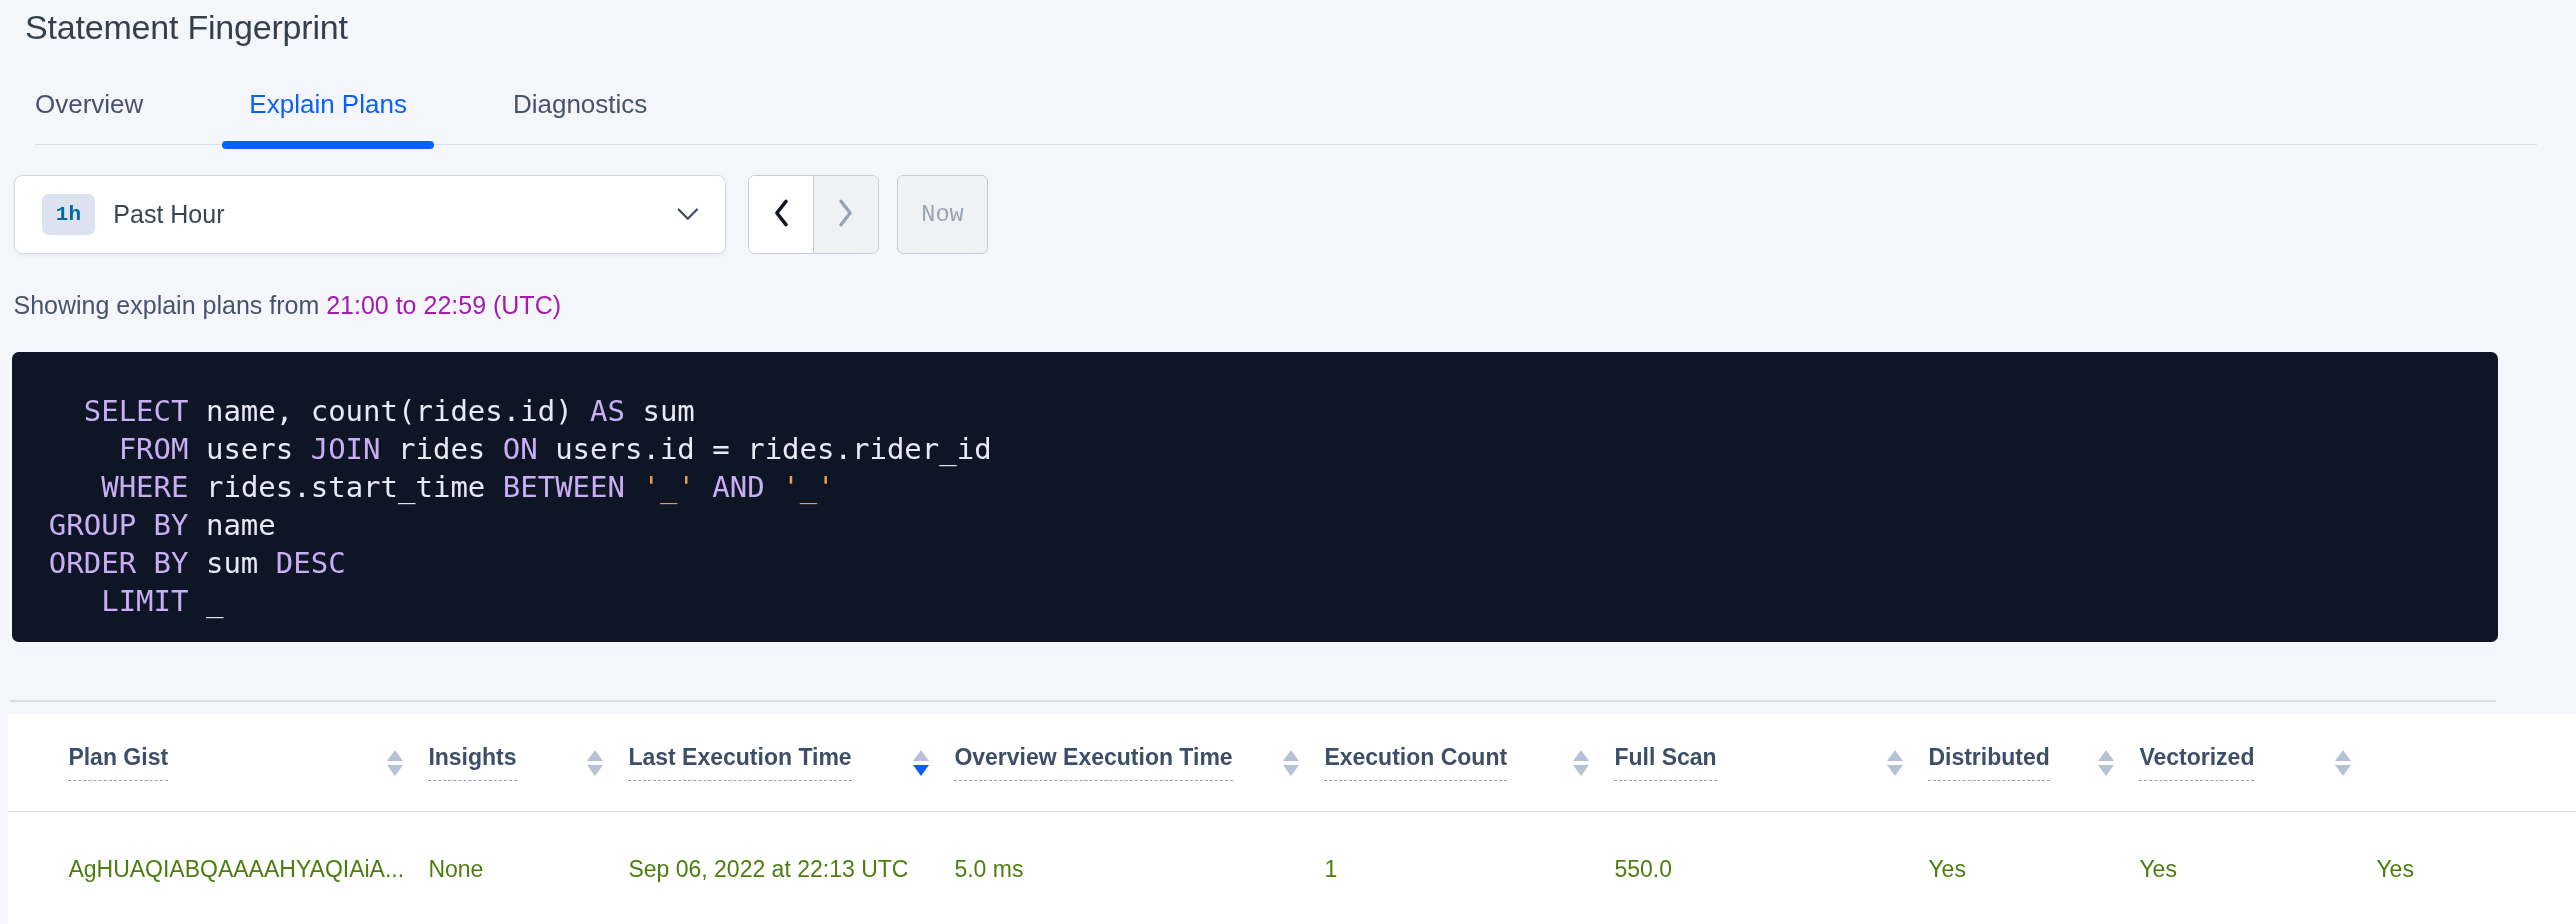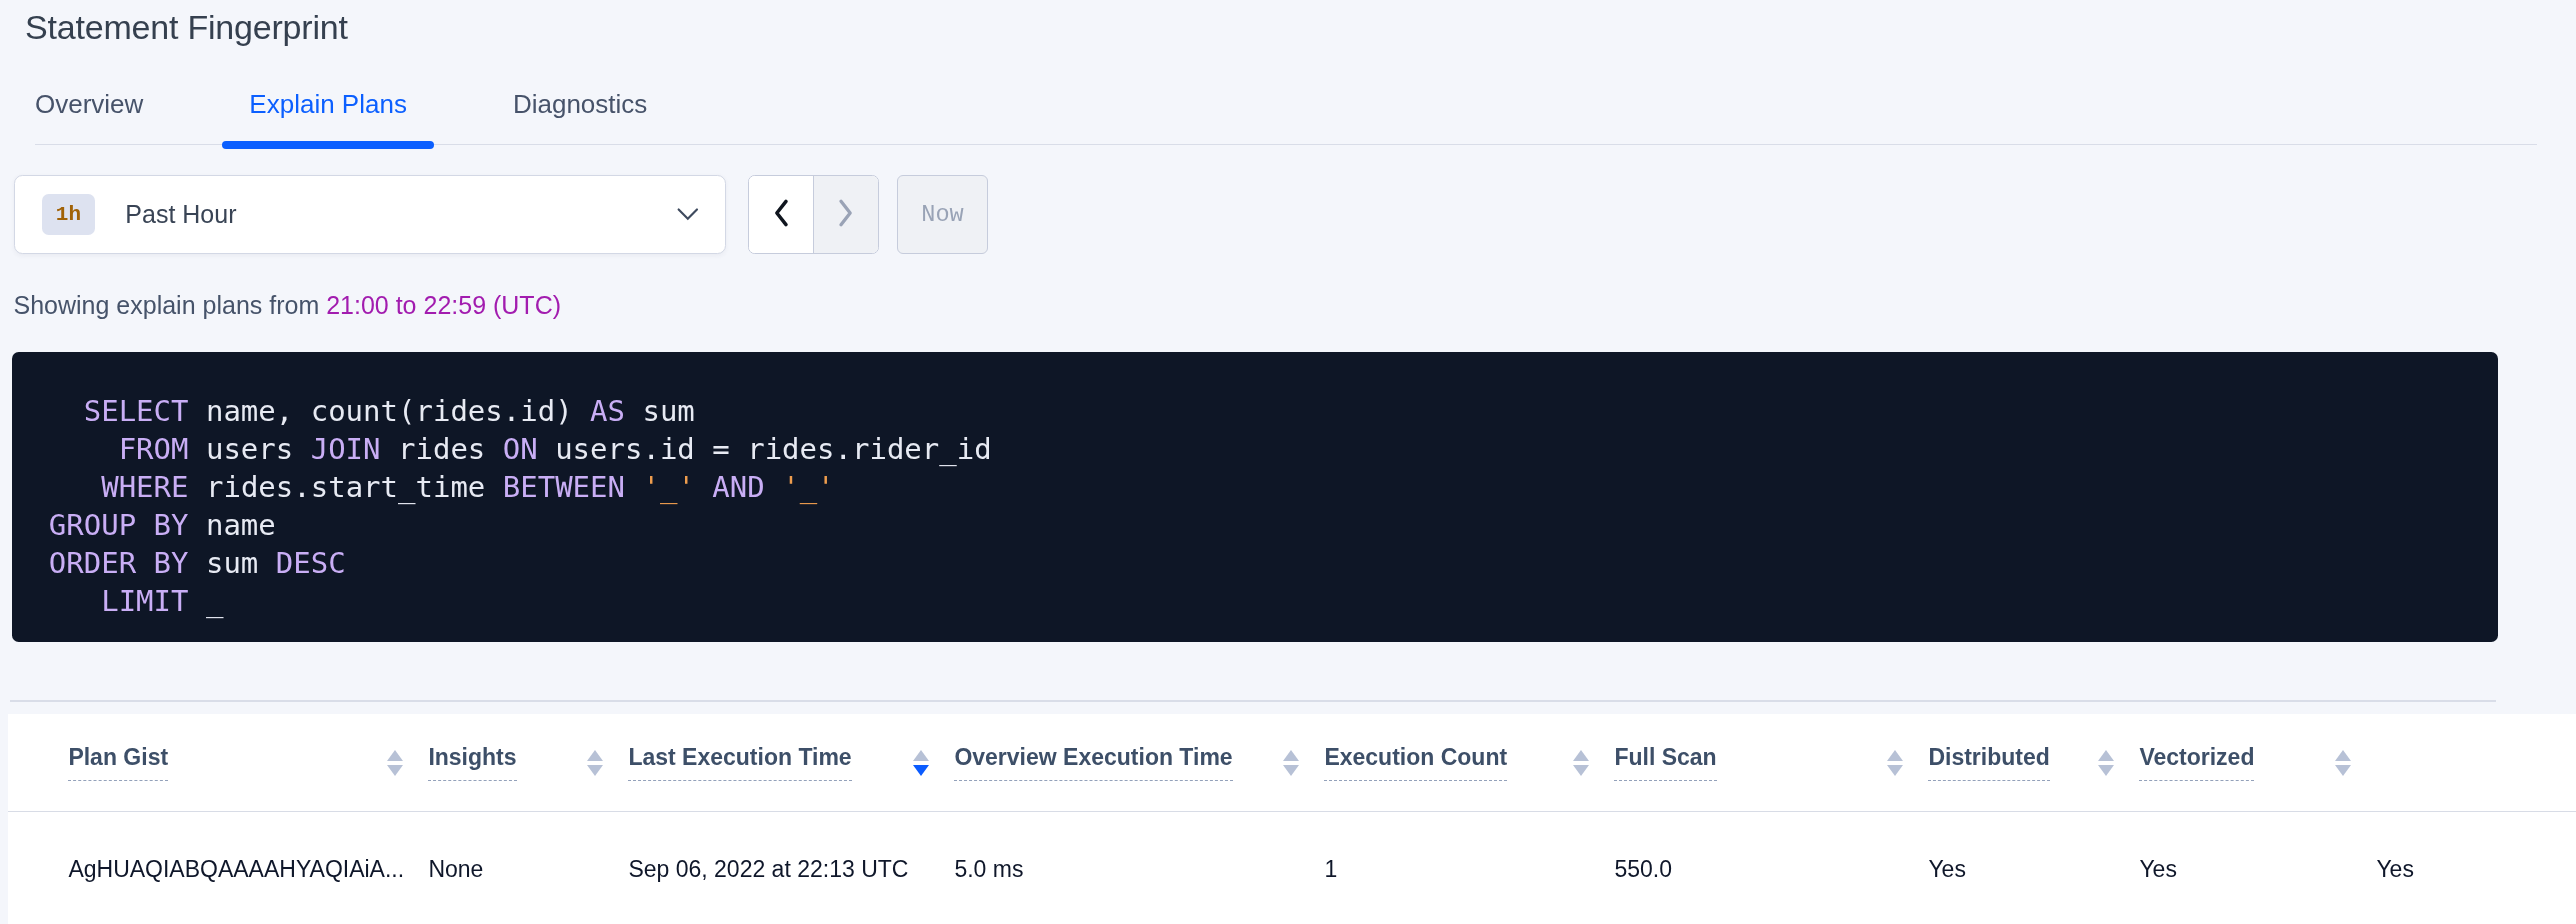--- a/index.html
+++ b/index.html
@@ -48,25 +48,25 @@
     width:712px; height:79px;
     background:#ffffff;
     border:0.8px solid #d3d8e5; border-radius:8.4px;
     box-shadow:0 1.7px 4.2px rgba(60,70,100,0.06);
     display:flex; align-items:center;
     padding:0 25px 0 27px;
     cursor:pointer;
   }
   .time-badge {
     background:#dde2f0; border-radius:6.7px;
-    font-size:21px; font-weight:700; color:#a16207;
+    font-size:21px; font-weight:700; color:#0369a1;
     padding:9.3px 14.3px;
     font-family:"Liberation Mono","DejaVu Sans Mono",monospace;
   }
-  .time-label { margin-left:30px; font-size:25px; color:#394455; }
+  .time-label { margin-left:18px; font-size:25px; color:#394455; }
   .time-caret { margin-left:auto; display:flex; align-items:center; }
 
   .pager {
     display:flex; margin-left:22px;
     height:79px; width:131px;
     border:0.8px solid #c6ccdc; border-radius:6.7px;
     overflow:hidden;
     background:#ffffff;
   }
   .pager-btn {
@@ -146,21 +146,21 @@
     display:flex; flex-direction:column; align-items:center;
     cursor:pointer;
   }
   .tri { width:0; height:0; border-left:8.4px solid transparent; border-right:8.4px solid transparent; }
   .tri-up   { border-bottom:11px solid #b7c1d6; margin-bottom:4.2px; }
   .tri-down { border-top:11px solid #b7c1d6; }
   .tri-down.active { border-top-color:#0b5cff; }
 
   .trow { height:116px; border-bottom:0.8px solid #d8dce6; }
   .td {
-    font-size:23px; color:#0f172a;
+    font-size:23px; color:#4d7c0f;
     white-space:nowrap; overflow:hidden;
   }
   .td:first-child { padding-left:60px; }
 </style>
 </head>
 <body>
 
 <h1 class="page-title">Statement Fingerprint</h1>
 
 <div class="tabs">

